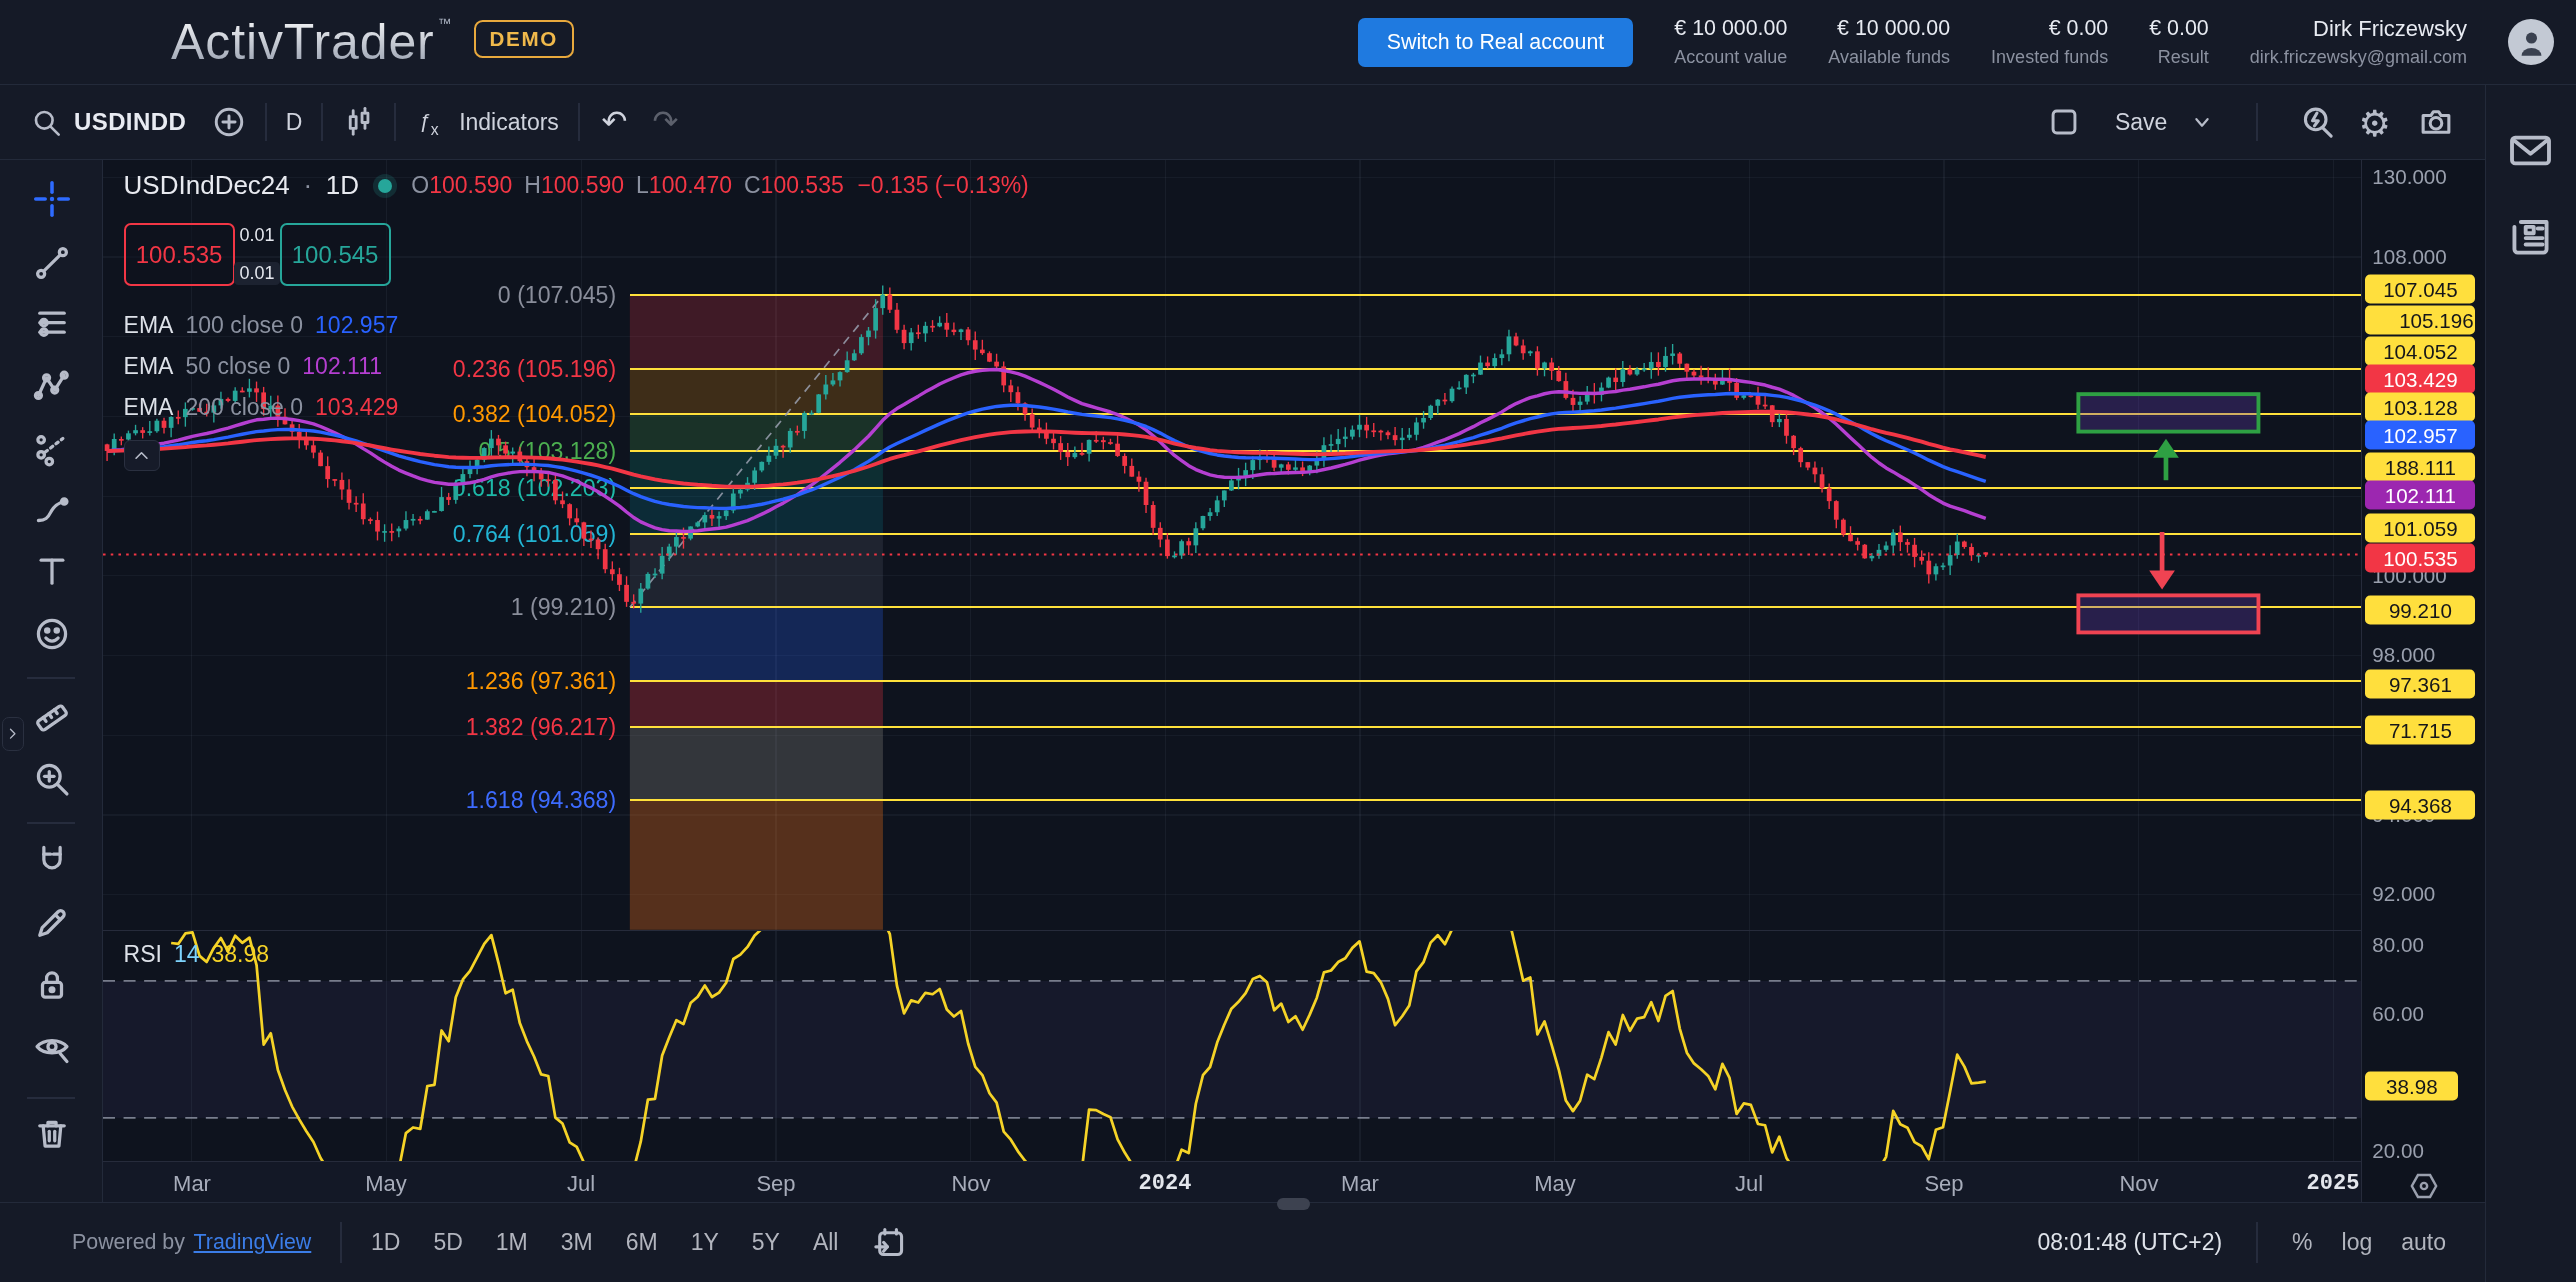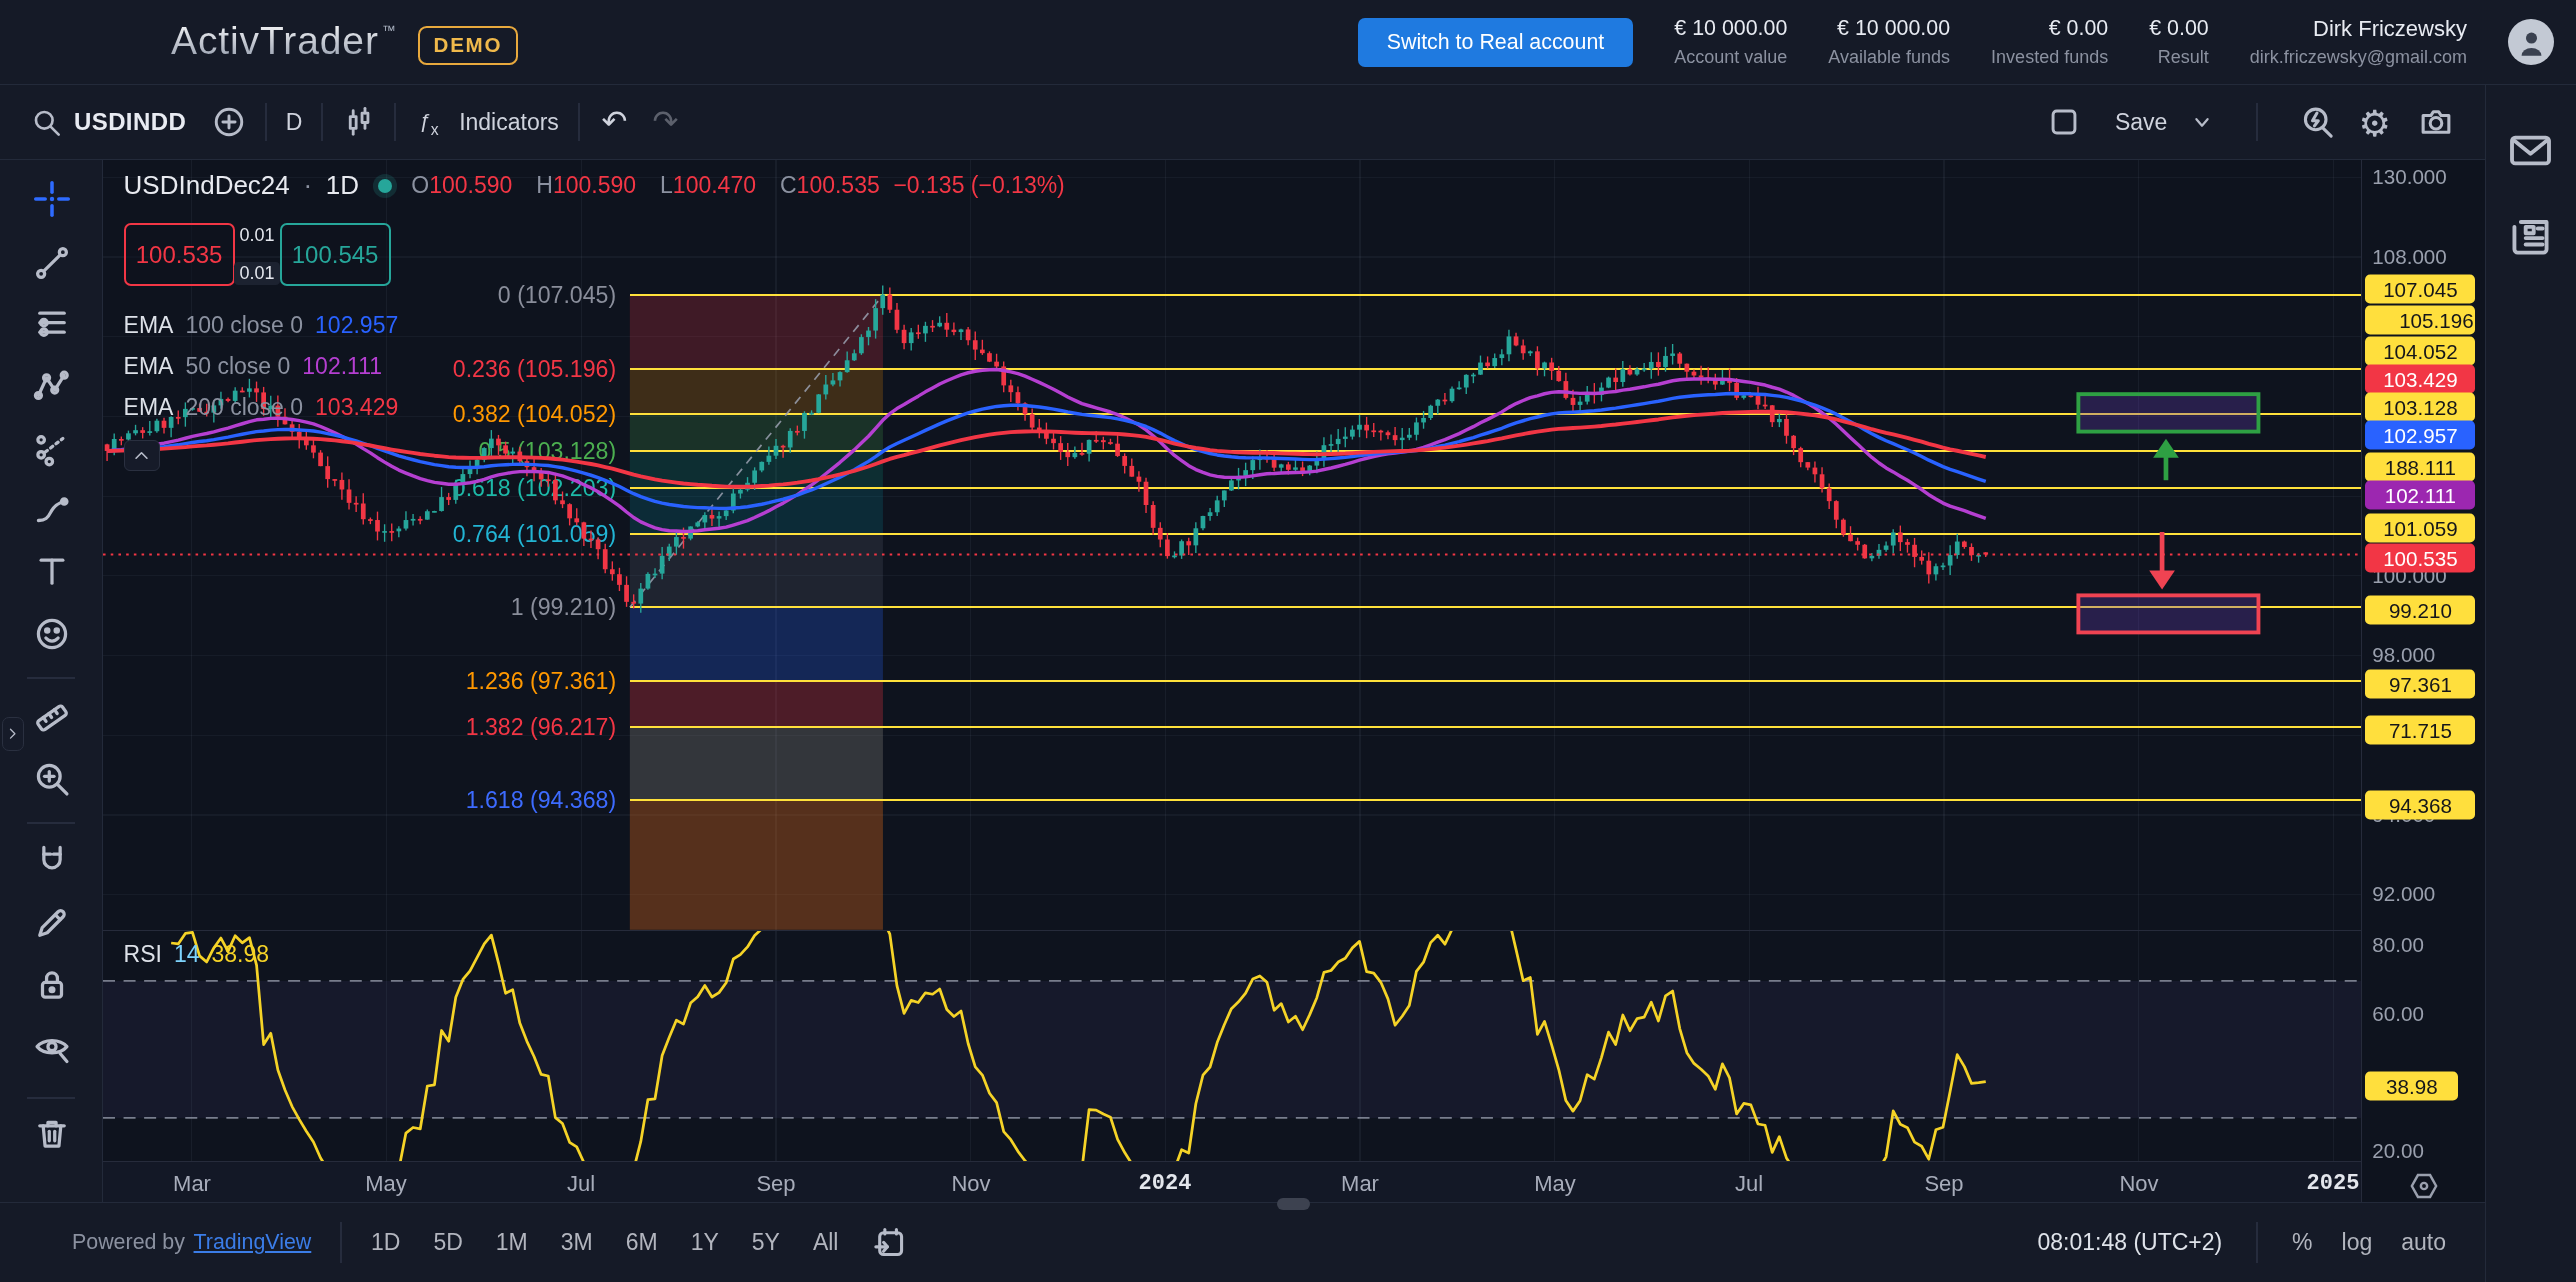--- a/index.html
+++ b/index.html
@@ -3,21 +3,21 @@
 <meta charset="utf-8">
 <style>
   * { margin:0; padding:0; box-sizing:border-box; }
   html,body { width:2576px; height:1282px; overflow:hidden; }
   body { background:#151a27; font-family:"Liberation Sans", sans-serif; color:#d5d8e0; }
   .app { width:2576px; height:1282px; display:flex; flex-direction:column; }
 
   
   .header { height:86px; display:flex; align-items:center; padding:0 22px 0 171px; background:#151a27; border-bottom:1.7px solid #232a3a; }
   .logo-wrap { display:flex; align-items:flex-start; }
-  .logo { font-size:39px; font-weight:400; letter-spacing:0.9px; color:#dfe4ec;
+  .logo { font-size:50px; font-weight:400; letter-spacing:0.9px; color:#dfe4ec;
           background:linear-gradient(180deg,#ffffff 0%,#8e97a8 100%); -webkit-background-clip:text; background-clip:text; -webkit-text-fill-color:transparent; }
   .logo-tm { font-size:13.7px; color:#aab2c0; margin:3.4px 0 0 3.4px; -webkit-text-fill-color:#aab2c0; }
   .demo { margin:6.9px 0 0 22px; border:2.6px solid #e8a93d; color:#f0b94b; font-weight:700; font-size:20.6px; letter-spacing:1.7px; padding:5.1px 13.7px; border-radius:8.6px; }
   .hdr-right { margin-left:auto; display:flex; align-items:center; gap:41px; }
   .switch-btn { background:#1f7ae0; color:#fff; font-size:21.4px; padding:12px 29px; border-radius:6.9px; border:none; cursor:pointer; white-space:nowrap; }
   .stat { display:flex; flex-direction:column; align-items:flex-end; gap:5.1px; }
   .stat-val { font-size:21.4px; color:#e8ebf2; }
   .stat-lbl { font-size:18px; color:#8b91a0; }
   .user { display:flex; flex-direction:column; align-items:flex-end; gap:5.1px; }
   .user-name { font-size:22px; color:#e8ebf2; }
@@ -54,21 +54,21 @@
   .time-lbl.bold { color:#e3e6ec; font-weight:700;font-family:Liberation Mono, monospace; }
 
   .price-axis { width:124px; border-left:1.7px solid #262b3b; position:relative; background:#0e131e; }
   .ax-tick { position:absolute; left:10.3px; transform:translateY(-50%); font-size:20.6px; color:#9aa0ae; }
   .ax-badge { position:absolute; left:3.4px; width:110px; height:29px; border-radius:5.1px; display:flex; align-items:center; justify-content:center; font-size:20.6px; transform:translateY(-50%); }
 
   
   .legend { position:absolute; left:20.6px; top:10.3px; z-index:5; }
   .lg-row1 { display:flex; align-items:center; gap:13.7px; font-size:26px; color:#e8eaf0; }
   .status-dot { width:14.6px; height:14.6px; border-radius:50%; background:#26a69a; box-shadow:0 0 0 5.1px rgba(38,166,154,.18); margin:0 5.1px; }
-  .ohlc { display:flex; gap:24px; font-size:23px; }
+  .ohlc { display:flex; gap:12px; font-size:23px; }
   .ohlc .k { color:#8b91a0; } .ohlc .v { color:#f23645; }
   .chg { color:#f23645; font-size:23px; }
   .trade-widget { display:flex; margin-top:22px; align-items:stretch; height:63px; }
   .px-btn { width:111px; border-radius:6.9px; display:flex; align-items:center; justify-content:center; font-size:24px; background:rgba(14,19,30,.55); cursor:pointer; }
   .sell { border:2.1px solid #f23645; color:#f23645; }
   .buy  { border:2.1px solid #26a69a; color:#26a69a; }
   .spread { width:45px; display:flex; flex-direction:column; align-items:center; justify-content:space-between; padding:1.7px 0; }
   .spread .s1 { font-size:18px; color:#e4e7ee; }
   .spread .s2 { font-size:18px; color:#e4e7ee; background:#1c2230; border-radius:4.3px; padding:0.9px 5.1px; }
   .ema-rows { margin-top:19px; display:flex; flex-direction:column; }

